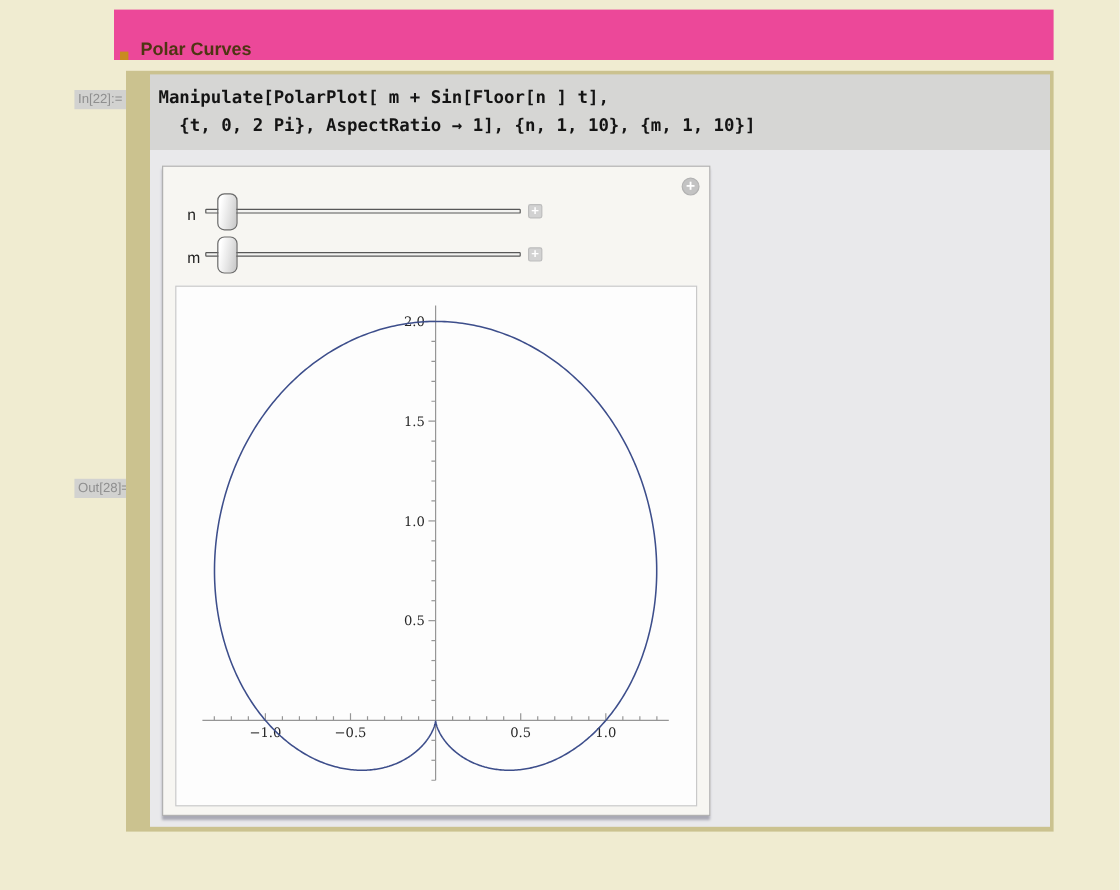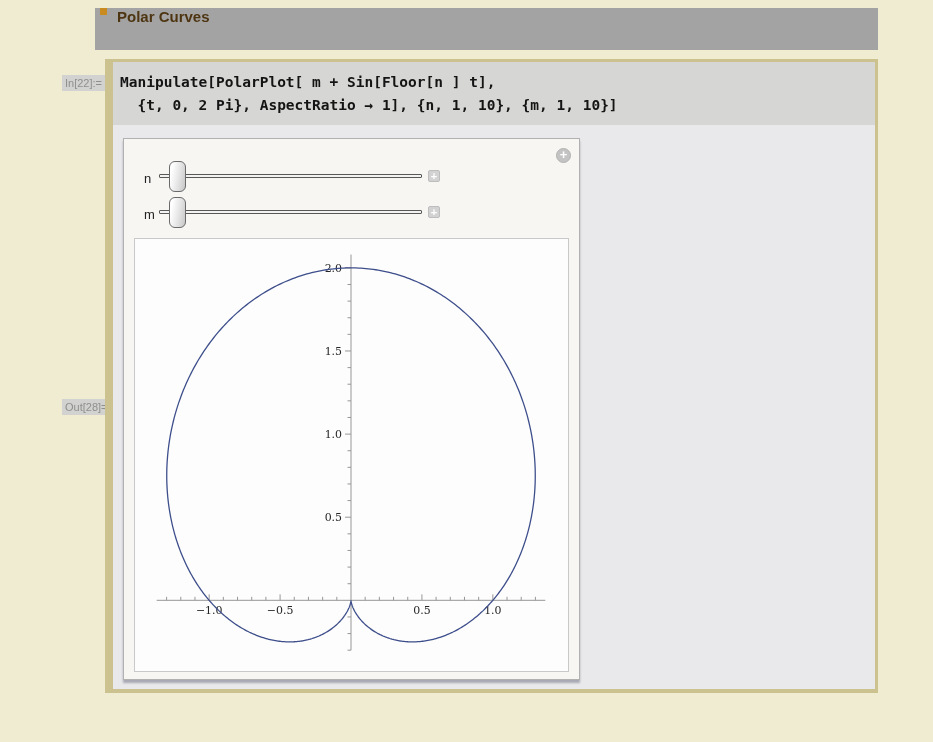--- a/index.html
+++ b/index.html
@@ -1,30 +1,30 @@
 <!DOCTYPE html>
 <html><head>
 <meta charset="utf-8">
 <style>
   * { margin:0; padding:0; box-sizing:border-box; }
   html,body { width:933px; height:742px; font-family:"Liberation Sans",sans-serif; }
   .page { position:relative; width:933px; height:742px; background:#f0ecd1; overflow:hidden; }
 
   .section-header { position:absolute; left:95px; top:8px; width:783px; height:42px;
-                    background:#a3a3a3; display:flex; align-items:flex-start; }
+                    background:#ec4899; display:flex; align-items:flex-end; }
   .bullet { width:7px; height:7px; background:#c98b20; margin-left:5px; flex:0 0 auto; }
   .section-title { margin-left:10px; font-size:15px; font-weight:bold; color:#4e3512; }
 
   .cell-label { position:absolute; left:62px; background:#d2d2d0; color:#8f8f8f;
                 font-size:11px; padding:2px 3px; }
   .cell-label.in  { top:75px; }
   .cell-label.out { top:399px; }
 
   .cell-group { position:absolute; left:105px; top:59px; width:773px; height:634px;
-                background:#cbc28f; padding:3px 3px 4px 8px; }
+                background:#cbc28f; padding:3px 3px 4px 20px; }
   .input-cell { width:100%; height:63px; background:#d6d6d4; padding:9px 0 0 7px; }
   .code-line { font-family:"DejaVu Sans Mono",monospace; font-weight:bold; font-size:14.5px;
                line-height:23px; color:#141414; white-space:pre; }
   .output-cell { position:relative; width:100%; height:564px; background:#e9e9eb; }
 
   .manipulate-panel { position:absolute; left:10px; top:13px; width:457px; height:542px;
                       background:#f7f6f2; border:1px solid #b1b1b1;
                       box-shadow:0 3px 2px #a9a9b4; }
   .plus-circle { position:absolute; right:8px; top:9px; width:15px; height:15px;
                  border-radius:50%; background:#c3c3c3; border:1px solid #b2b2b2;

